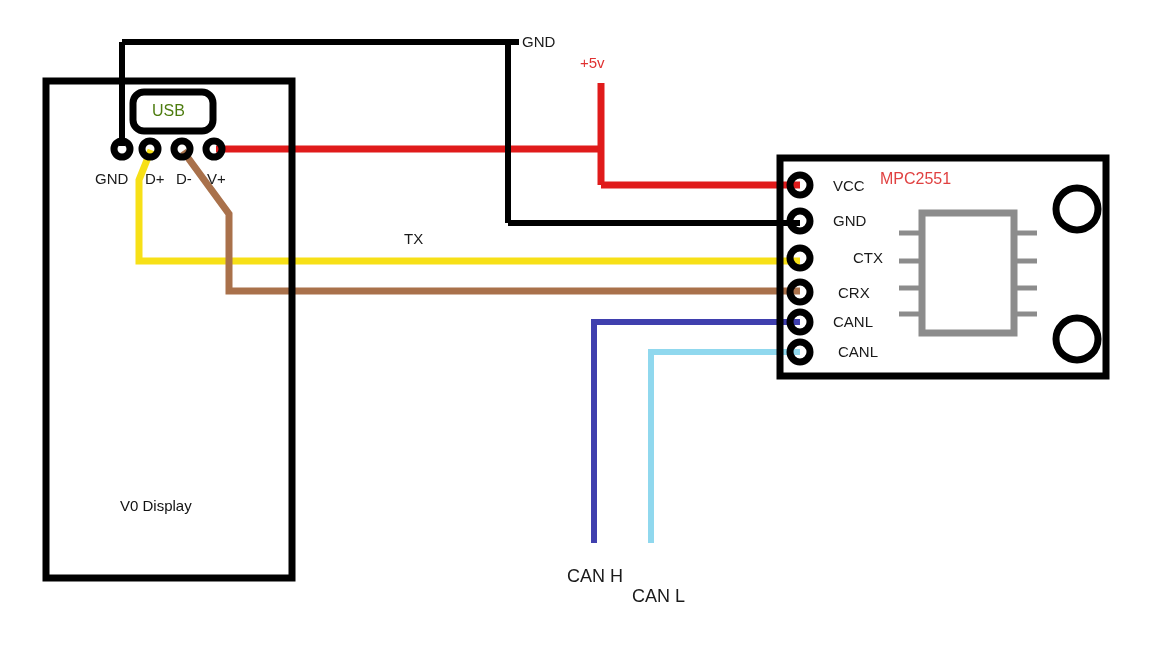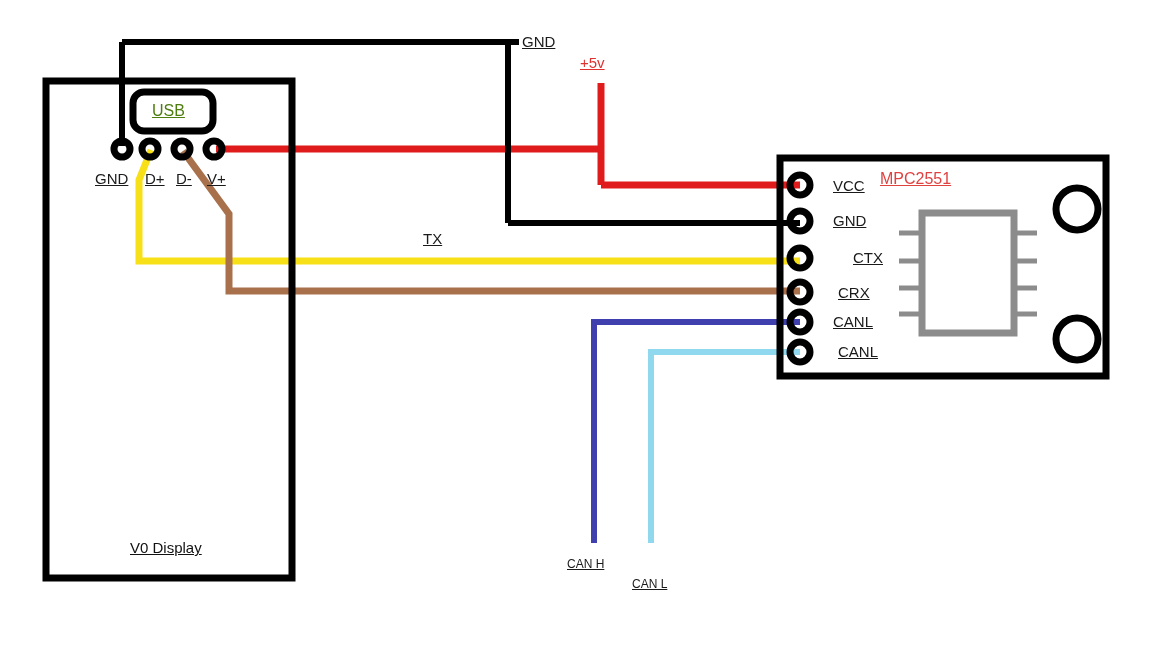--- a/index.html
+++ b/index.html
@@ -22,23 +22,22 @@
     width: 1152px;
     height: 648px;
   }
   .lbl {
     position: absolute;
     font-family: "Liberation Sans", sans-serif;
     font-size: 15px;
     color: #1a1a1a;
     white-space: nowrap;
     line-height: 1;
-    text-decoration: underline;
   }
-  .lbl-sm { font-size: 12px; }
+  .lbl-sm { font-size: 18px; margin-top: 9px; }
   .lbl-red { color: #e03131; }
   .lbl-chip { font-size: 16px; color: #e04141; }
   .lbl-usb { font-size: 16px; color: #4d7c0f; }
   .lbl-box { font-size: 15px; color: #111111; }
 </style>
 </head>
 <body>
 
 <div id="canvas">
 
@@ -111,35 +110,35 @@
         <line x1="1014" y1="261" x2="1037" y2="261" stroke="#8c8c8c" stroke-width="5"></line>
         <line x1="1014" y1="288" x2="1037" y2="288" stroke="#8c8c8c" stroke-width="5"></line>
         <line x1="1014" y1="314" x2="1037" y2="314" stroke="#8c8c8c" stroke-width="5"></line>
       </g>
     </g>
 
   </svg>
 
   <div class="lbl lbl-usb" style="left:152px; top:103px;">USB</div>
 
-  <div class="lbl lbl-box" style="left:130px; top:498px;margin-top:42px;">V0 Display</div>
+  <div class="lbl lbl-box" style="left:120px; top:498px;">V0 Display</div>
 
   <div class="lbl" style="left:95px; top:171px;">GND</div>
   <div class="lbl" style="left:145px; top:171px;">D+</div>
   <div class="lbl" style="left:176px; top:171px;">D-</div>
   <div class="lbl" style="left:207px; top:171px;">V+</div>
 
   <div class="lbl lbl-chip" style="left:880px; top:171px;">MPC2551</div>
 
   <div class="lbl" style="left:833px; top:178px;">VCC</div>
   <div class="lbl" style="left:833px; top:213px;">GND</div>
   <div class="lbl" style="left:833px; top:250px;margin-left:20px;">CTX</div>
   <div class="lbl" style="left:838px; top:285px;">CRX</div>
   <div class="lbl" style="left:833px; top:314px;">CANL</div>
   <div class="lbl" style="left:838px; top:344px;">CANL</div>
 
   <div class="lbl" style="left:522px; top:34px;">GND</div>
   <div class="lbl lbl-red" style="left:580px; top:55px;text-align:center;">+5v</div>
-  <div class="lbl" style="left:423px; top:231px;">TX</div>
+  <div class="lbl" style="left:404px; top:231px;">TX</div>
   <div class="lbl lbl-sm" style="left:567px; top:558px;">CAN H</div>
   <div class="lbl lbl-sm" style="left:632px; top:578px;">CAN L</div>
 
 </div>
 
 </body></html>

